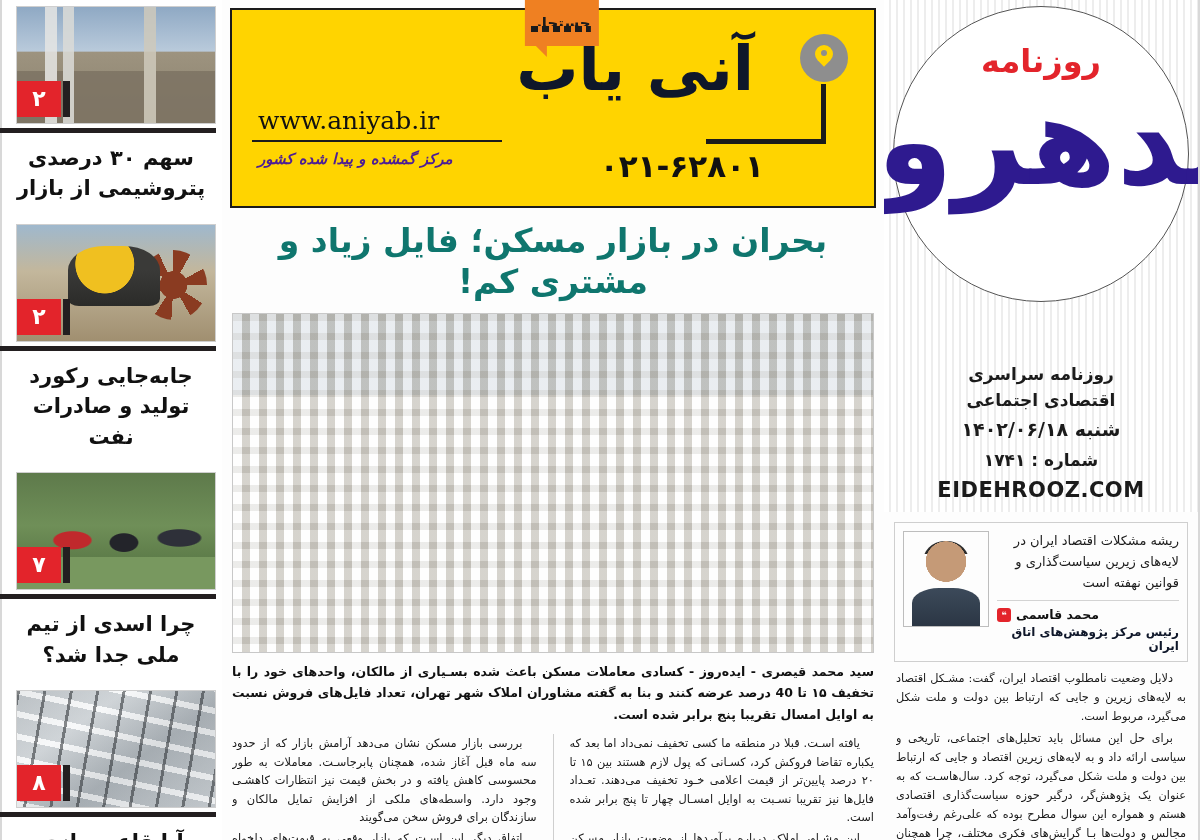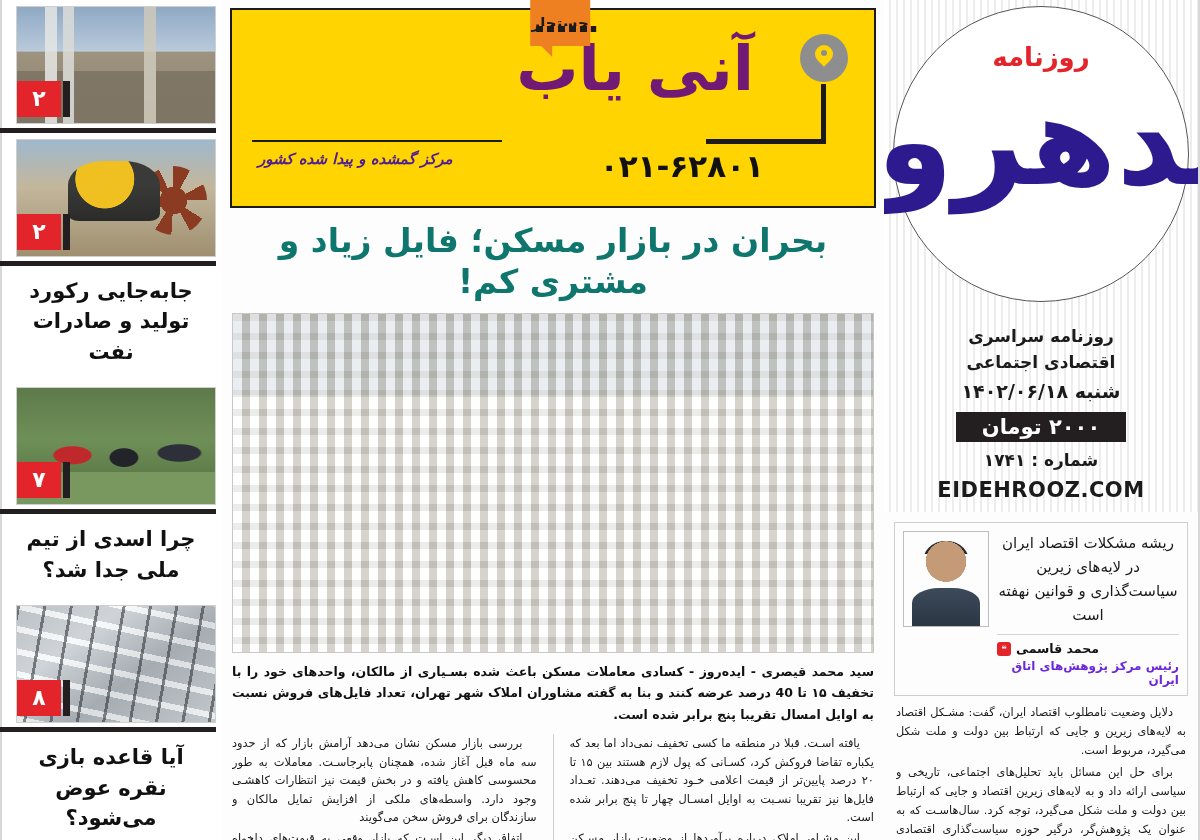--- a/index.html
+++ b/index.html
@@ -132,21 +132,21 @@
   .ad-banner {
     position: relative;
     margin: 8px 8px 0 8px;
     height: 200px;
     background: #ffd400;
     border: 2px solid #1b1b1b;
     overflow: visible;
   }
   .ad-tab {
     position: absolute; top: -10px; left: 50%; transform: translateX(-38%);
-    width: 60px; height: 46px;
+    width: 74px; height: 46px;
     background: #ef8022;
     z-index: 8;
   }
   .ad-tab::after {
     content: ""; position: absolute; left: 10px; bottom: -11px;
     border-left: 12px solid transparent;
     border-right: 0 solid transparent;
     border-top: 12px solid #ef8022;
   }
   .ad-tab-text {
@@ -180,21 +180,21 @@
   .pin-stem {
     position: absolute; right: 30px; top: 50px;
     width: 5px; height: 58px; background: #1b1b1b;
   }
   .pin-foot {
     position: absolute; right: 30px; bottom: 0;
     width: 120px; height: 5px; background: #1b1b1b;
   }
   .ad-brand {
     position: absolute; right: 120px; top: 22px;
-    font-size: 62px; font-weight: 700; color: #701a75;
+    font-size: 62px; font-weight: 700; color: #0f172a;
     letter-spacing: -1px; direction: rtl;
   }
   .ad-phone {
     position: absolute; right: 110px; bottom: 22px;
     font-size: 31px; font-weight: 700; color: #111;
     direction: ltr;
     margin-left: 44px;
   }
   .ad-url {
     position: absolute; left: 26px; top: 96px;
@@ -257,21 +257,21 @@
       repeating-linear-gradient(90deg, #ffffff 0 5px, #ededed 5px 7px);
     overflow: hidden;
   }
   .logo-circle {
     position: absolute; top: 6px; left: 50%; transform: translateX(-50%);
     width: 296px; height: 296px; border-radius: 50%;
     background: #ffffff; border: 1px solid #555;
   }
   .logo-kicker {
     position: absolute; top: 42px; left: 50%; transform: translateX(-50%);
-    color: #e3242b; font-size: 26px; font-weight: 700; direction: rtl;
+    color: #e3242b; font-size: 32px; font-weight: 700; direction: rtl;
     z-index: 3;
   }
   .logo-main {
     position: absolute; top: 58px; left: 50%; transform: translateX(-50%);
     color: #2e1a8f; font-size: 124px; font-weight: 700;
     direction: rtl; line-height: 1.35; white-space: nowrap;
     z-index: 2;
   }
   .mast-info {
     position: absolute; bottom: 6px; left: 0; right: 0;
@@ -294,34 +294,34 @@
 
   .oped {
     margin: 10px 10px 0 10px;
     border: 1px solid #cfcfcf;
     padding: 8px;
     display: flex; gap: 8px;
     direction: rtl;
   }
   .oped-text { flex: 1; }
   .oped-quote {
-    font-size: 15px; line-height: 1.6; color: #1a1a1a;
-    text-align: center;
+    font-size: 13px; line-height: 1.6; color: #1a1a1a;
+    text-align: right;
   }
   .oped-rule { height: 1px; background: #d3d3d3; margin: 7px 0 6px 0; }
   .oped-author {
     font-size: 12.5px; font-weight: 700; color: #111;
     display: flex; align-items: center; justify-content: flex-end; gap: 5px;
   }
   .oped-mark {
     width: 14px; height: 14px; border-radius: 3px;
     background: #e3242b; color: #fff; font-size: 9px;
     display: flex; align-items: center; justify-content: center;
   }
-  .oped-role { font-size: 12px; font-weight: 700; color: #6d28d9; text-align: right; margin-top: 3px; }
+  .oped-role { font-size: 12px; font-weight: 700; color: #0f172a; text-align: right; margin-top: 3px; }
   .oped-photo {
     width: 86px; height: 96px; border: 1px solid #bdbdbd; position: relative; overflow: hidden;
     flex: 0 0 86px;
   }
   .oped-body {
     margin: 8px 12px 0 12px;
     font-size: 11.3px; line-height: 1.68;
     text-align: justify; color: #1a1a1a; direction: rtl;
     height: 185px; overflow: hidden;
   }
@@ -333,20 +333,21 @@
 <div class="page">
 
   <div class="sidebar">
 
     <div class="side-item">
       <div class="side-photo">
         <div class="ph art-petro"></div>
         <div class="side-badge">۲</div>
       </div>
       <div class="side-rule"></div>
+      <div class="side-title">سهم ۳۰ درصدی پتروشیمی از بازار</div>
     </div>
 
     <div class="side-item">
       <div class="side-photo">
         <div class="ph art-oil"></div>
         <div class="side-badge">۲</div>
       </div>
       <div class="side-rule"></div>
       <div class="side-title">جابه‌جایی رکورد تولید و صادرات نفت</div>
     </div>
@@ -381,20 +382,21 @@
 
       <div class="pin-wrap">
         <div class="pin-circle">
           <div class="pin-glyph"></div>
         </div>
         <div class="pin-stem"></div>
         <div class="pin-foot"></div>
       </div>
 
       <div class="ad-brand">آنی یاب</div>
+      <div class="ad-url">www.aniyab.ir</div>
       <div class="ad-url-rule"></div>
       <div class="ad-sub">مرکز گمشده و پیدا شده کشور</div>
       <div class="ad-phone">۰۲۱-۶۲۸۰۱</div>
     </div>
 
     <div class="headline">بحران در بازار مسکن؛ فایل زیاد و مشتری کم!</div>
 
     <div class="main-photo">
       <div class="ph art-city"></div>
     </div>
@@ -421,21 +423,20 @@
 
     <div class="mast">
       <div class="logo-circle"></div>
       <div class="logo-main">ایدهروز</div>
       <div class="logo-kicker">روزنامه</div>
 
       <div class="mast-info">
         <div class="mast-line1">روزنامه سراسری</div>
         <div class="mast-line2">اقتصادی اجتماعی</div>
         <div class="mast-date">شنبه ۱۴۰۲/۰۶/۱۸</div>
-        <div><span class="mast-price">۲۰۰۰ تومان</span></div>
         <div class="mast-num">شماره : ۱۷۴۱</div>
         <div class="mast-site">EIDEHROOZ.COM</div>
       </div>
     </div>
 
     <div class="oped">
       <div class="oped-text">
         <div class="oped-quote">ریشه مشکلات اقتصاد ایران در لایه‌های زیرین سیاست‌گذاری و قوانین نهفته است</div>
         <div class="oped-rule"></div>
         <div class="oped-author">

